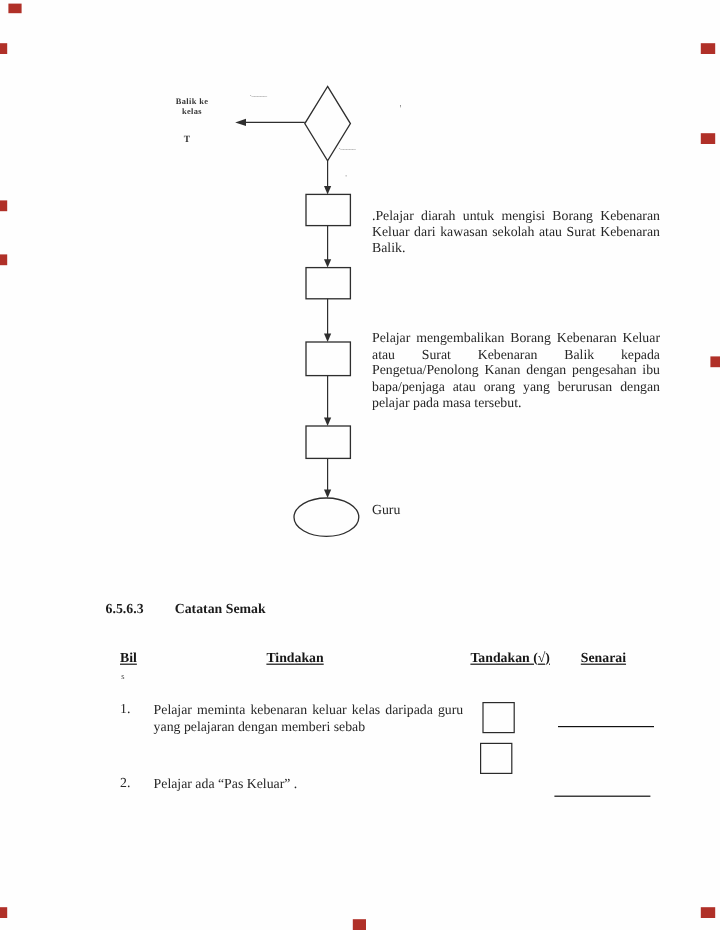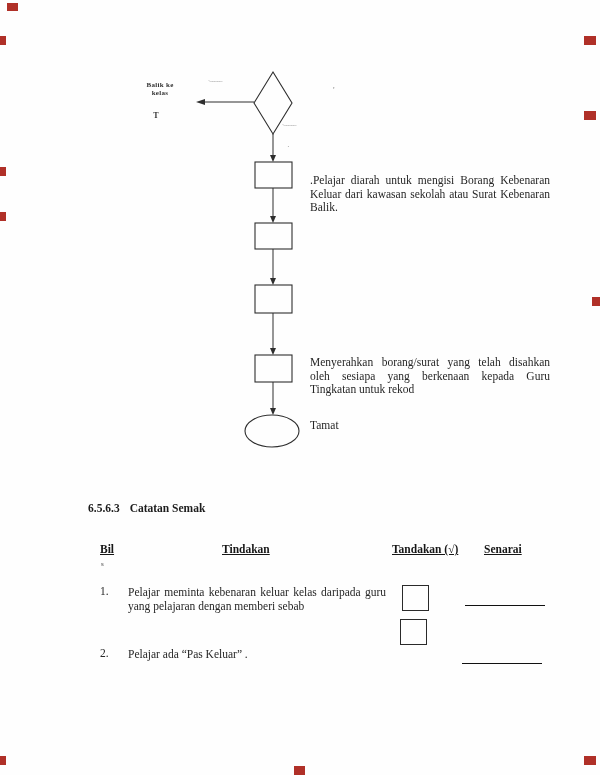--- a/index.html
+++ b/index.html
@@ -15,21 +15,21 @@
   }
   .fc-text.single{text-align:left;width:240px;}
   .tiny-label{
     position:absolute;font-weight:bold;font-size:7px;line-height:7.5px;
     text-align:center;color:#333;letter-spacing:0.3px;
   }
   .faint{position:absolute;font-size:6px;color:#8a8a8a;letter-spacing:-0.5px;white-space:nowrap;}
   .section-heading{
     position:absolute;left:88px;top:502px;font-size:11.5px;font-weight:bold;color:#1c1c1c;
   }
-  .section-heading .num{margin-right:10px;text-align:right;}
+  .section-heading .num{margin-right:26px;text-align:right;}
   .th{
     position:absolute;font-size:11.5px;font-weight:bold;color:#161616;
     text-decoration:underline;white-space:nowrap;
   }
   .cell-num{position:absolute;font-size:11.5px;color:#262626;}
   .cell-text{
     position:absolute;left:128px;width:258px;font-size:11.5px;line-height:14px;
     text-align:justify;color:#262626;
   }
   .checkbox{
@@ -91,22 +91,22 @@
     <div>Balik ke</div>
     <div>kelas</div>
   </div>
   <div class="tiny-label" style="left:149px;top:112px;width:14px;font-size:8px;">T</div>
   <div class="faint" style="left:208px;top:78px;">·‒‒‒‒‒</div>
   <div class="faint" style="left:282px;top:122px;">·‒‒‒‒‒</div>
   <div class="faint" style="left:287px;top:142px;font-size:8px;">·</div>
   <div class="faint" style="left:333px;top:85px;font-size:9px;">'</div>
 
   <div class="fc-text" style="top:164px;margin-top:10px;">.Pelajar diarah untuk mengisi Borang Kebenaran Keluar dari kawasan sekolah atau Surat Kebenaran Balik.</div>
-  <div class="fc-text" style="top:356px;">Menyerahkan borang/surat yang telah disahkan oleh sesiapa yang berkenaan kepada Guru Tingkatan untuk rekod</div>
-  <div class="fc-text single" style="top:419px;">Tamat</div>
+  <div class="fc-text" style="top:276px;">Pelajar mengembalikan Borang  Kebenaran Keluar atau Surat Kebenaran Balik kepada Pengetua/Penolong Kanan dengan pengesahan ibu bapa/penjaga atau orang yang berurusan dengan pelajar pada masa tersebut.</div>
+  <div class="fc-text single" style="top:419px;">Guru</div>
 
   <div class="section-heading">
     <span class="num">6.5.6.3</span><span>Catatan Semak</span>
   </div>
 
   <div class="th" style="left:100px;top:543px;">Bil</div>
   <div class="th" style="left:222px;top:543px;">Tindakan</div>
   <div class="th" style="left:392px;top:543px;">Tandakan (√)</div>
   <div class="th" style="left:484px;top:543px;">Senarai</div>
   <div class="sub-mark">s</div>

